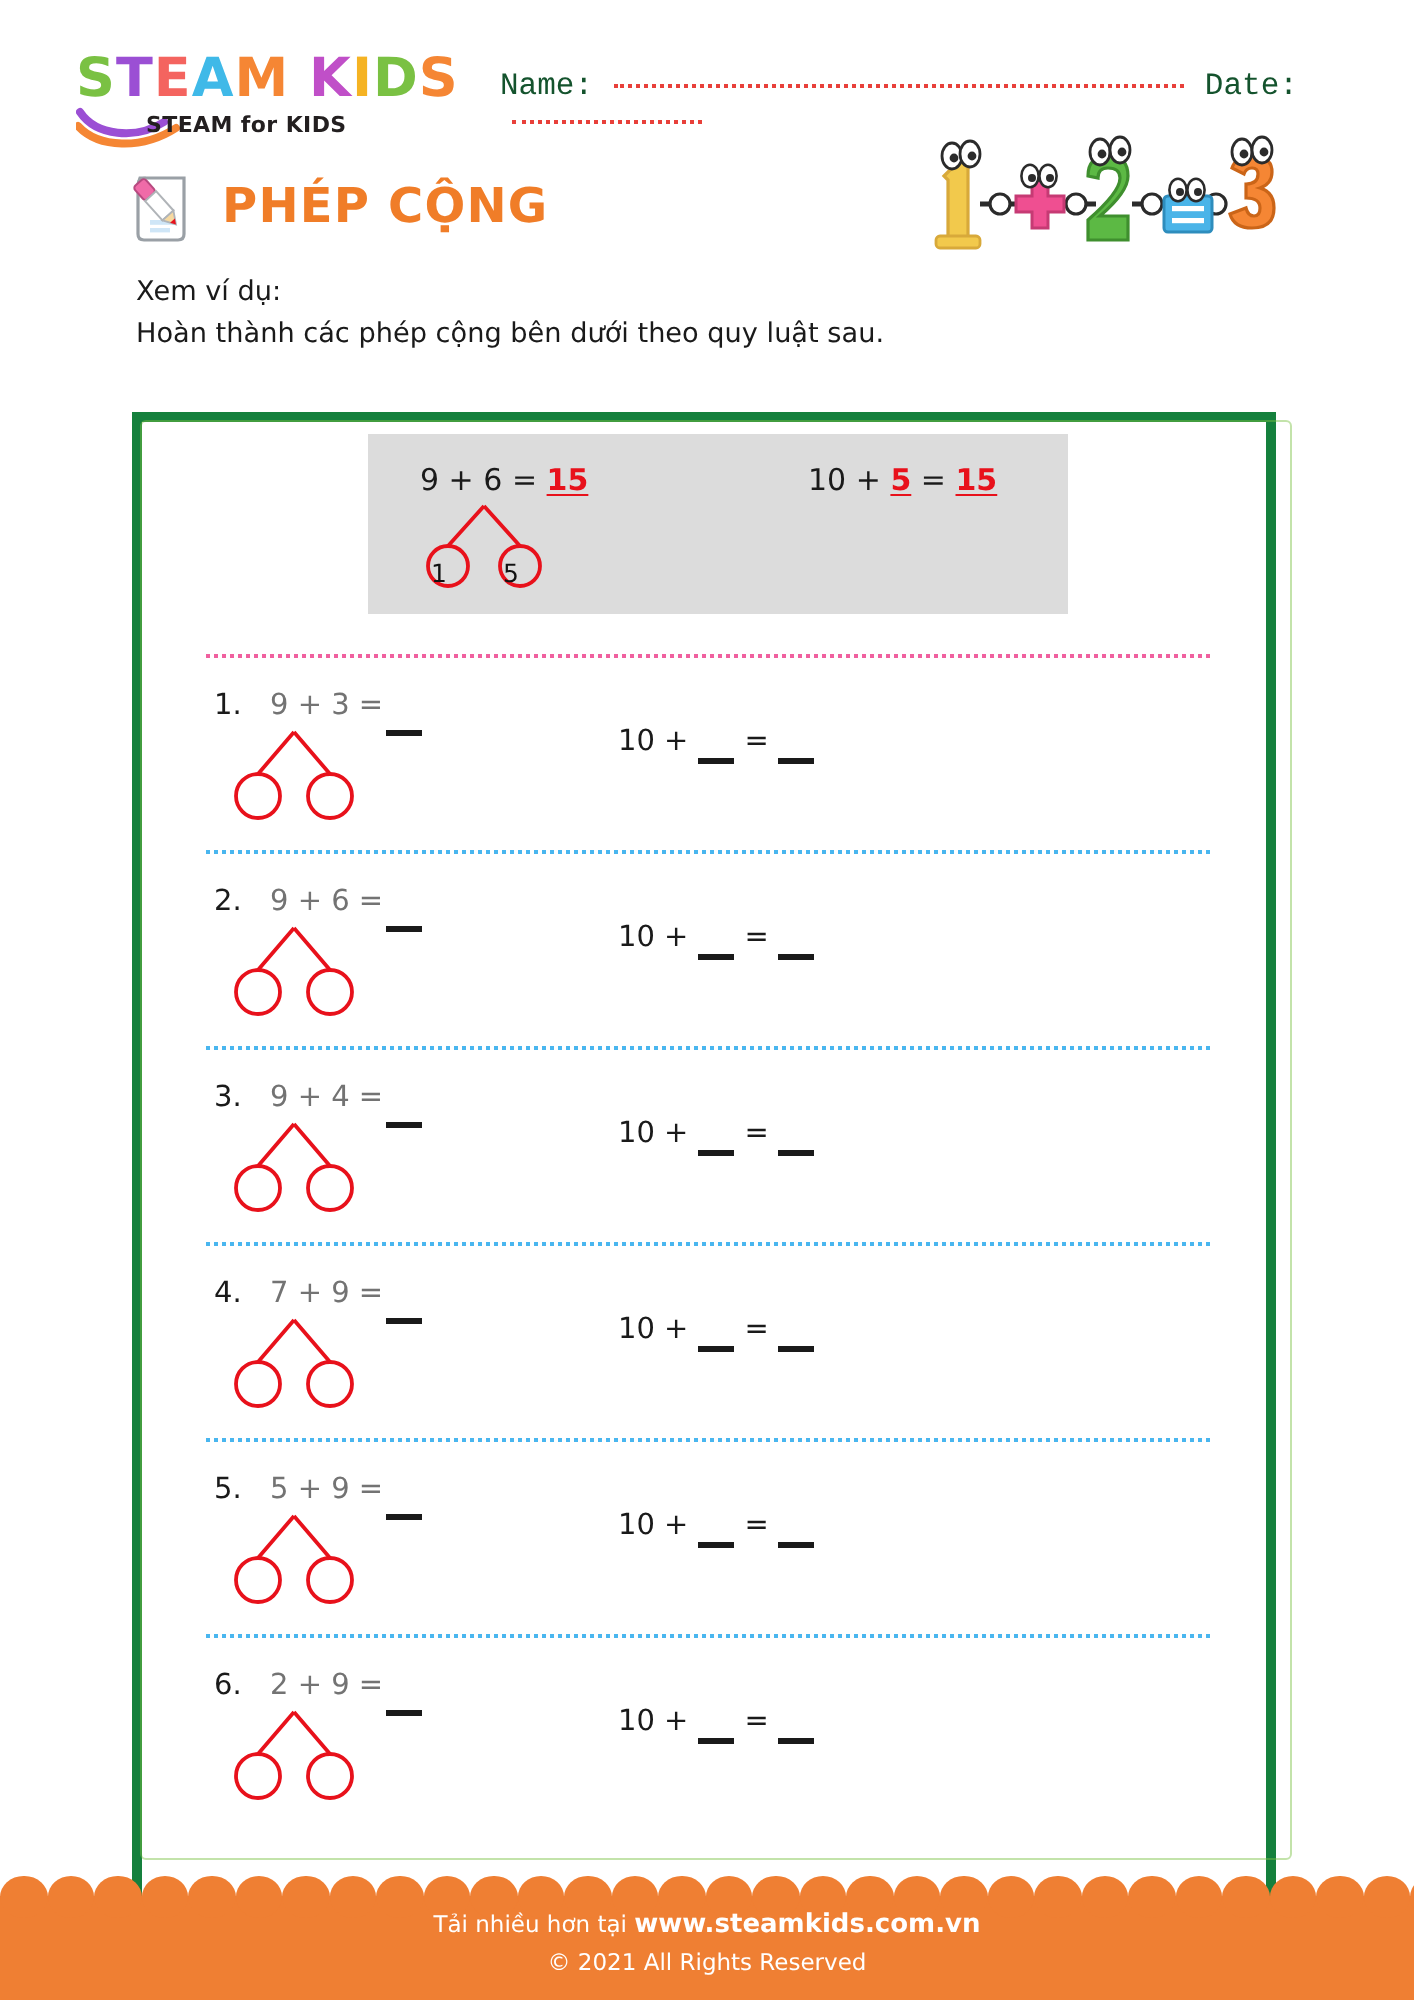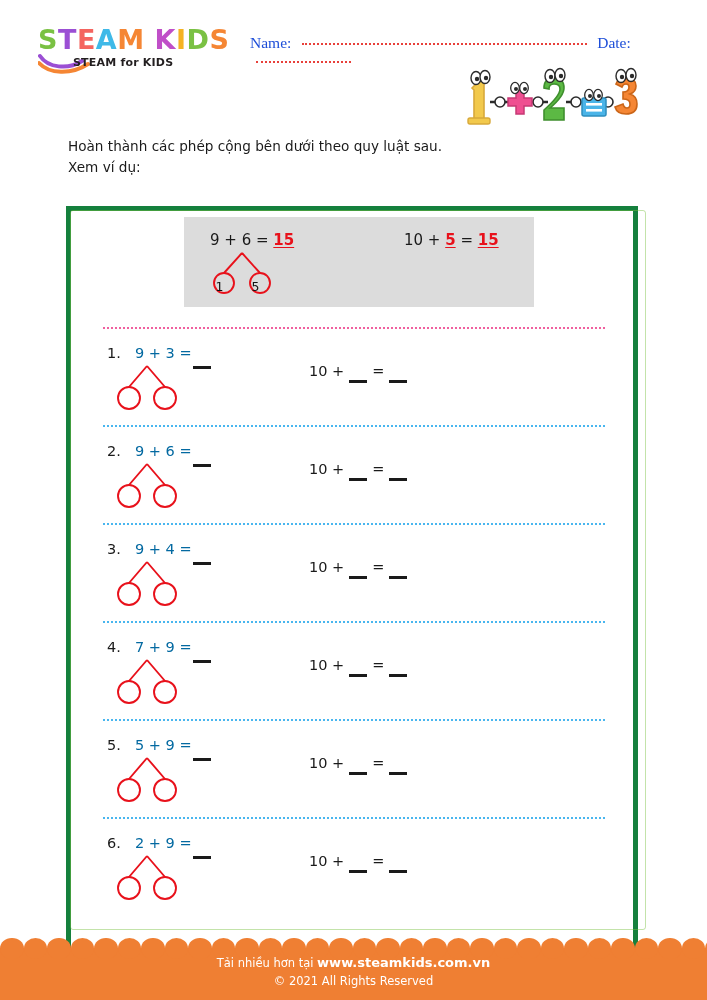--- a/index.html
+++ b/index.html
@@ -13,21 +13,21 @@
   .header{position:absolute;left:0;top:0;width:707px;height:130px;}
   .logo{position:absolute;left:38px;top:26px;width:190px;height:52px;}
   .logo-main{font-size:27px;font-weight:bold;letter-spacing:0.5px;line-height:1;
     font-family:"DejaVu Sans",sans-serif;white-space:nowrap;}
   .logo-main span{display:inline-block;}
   .logo-sub{position:absolute;left:35px;top:30px;font-size:11px;font-weight:bold;
     color:#231f20;letter-spacing:0.2px;font-family:"DejaVu Sans",sans-serif;white-space:nowrap;}
   .logo-swoosh{position:absolute;left:0px;top:26px;width:56px;height:22px;}
 
   .namedate{position:absolute;left:250px;top:34px;width:440px;height:26px;}
-  .nd-label{font-size:15.5px;color:#1d4ed8;font-family:Liberation Serif, serif;}
+  .nd-label{font-size:15.5px;color:#14532d;font-family:Liberation Mono, monospace;}
   .dotline{display:inline-block;border-bottom:2px dotted #e8403a;vertical-align:3px;}
 
   .title-row{position:absolute;left:62px;top:80px;height:46px;display:flex;align-items:center;gap:11px;}
   .title-text{font-size:24px;font-weight:bold;color:#f07d28;letter-spacing:0.6px;
     font-family:"DejaVu Sans",sans-serif;}
   .notepad{position:relative;width:38px;height:40px;}
 
   .mascots{position:absolute;left:458px;top:62px;width:190px;height:68px;}
 
   .instructions{position:absolute;left:68px;top:136px;width:520px;}
@@ -50,21 +50,21 @@
   .circ-num{position:absolute;font-size:12.5px;color:#111;font-family:"DejaVu Sans",sans-serif;
     width:19px;height:19px;line-height:19px;text-align:center;}
 
   
   .rows{position:absolute;left:0;top:116px;width:566px;}
   .divider{height:0;border-top:2px dotted #49b6ef;margin:0 32px;}
   .divider.pink{border-top-color:#f0609f;}
   .row{position:relative;height:96px;}
   .r-index{position:absolute;left:36px;top:16px;font-size:14.5px;color:#1a1a1a;
     font-family:"DejaVu Sans",sans-serif;}
-  .r-eq{position:absolute;left:64px;top:16px;font-size:14.5px;color:#0369a1;
+  .r-eq{position:absolute;left:64px;top:16px;font-size:14.5px;color:#737373;
     font-family:"DejaVu Sans",sans-serif;white-space:nowrap;}
   .r-blank1{position:absolute;left:122px;top:26px;}
   .r-tree{position:absolute;left:36px;top:34px;width:80px;height:54px;}
   .r-right{position:absolute;left:238px;top:34px;font-size:14.5px;color:#1a1a1a;
     font-family:"DejaVu Sans",sans-serif;white-space:nowrap;display:flex;align-items:baseline;gap:5px;}
   .blank{display:inline-block;width:18px;border-bottom:3px solid #1a1a1a;height:9px;}
   .blank.lower{position:relative;top:7px;}
 
   
   .footer{position:absolute;left:0;top:948px;width:707px;height:52px;background:#ef7f33;}
@@ -93,20 +93,35 @@
       <div class="logo-sub">STEAM for KIDS</div>
     </div>
 
     <div class="namedate">
       <span class="nd-label">Name:</span>
       <span class="dotline" style="width:285px;margin:0 6px;"></span>
       <span class="nd-label">Date:</span>
       <span class="dotline" style="width:95px;margin-left:6px;"></span>
     </div>
 
+    <div class="title-row">
+      <svg class="notepad" viewBox="0 0 38 40">
+        <path d="M8 6 H30 V34 Q30 37 27 37 H10 Q7 37 7 34 V9 Z" fill="#ffffff" stroke="#9aa0a6" stroke-width="1.6"></path>
+        <path d="M7 9 Q7 6 10 6 L8 10 Z" fill="#e8eaed" stroke="#9aa0a6" stroke-width="1.2"></path>
+        <rect x="13" y="27" width="13" height="2.4" fill="#cfe6f7"></rect>
+        <rect x="13" y="31" width="10" height="2.2" fill="#cfe6f7"></rect>
+        <g transform="rotate(-42 19 18)">
+          <rect x="13" y="3" width="7.4" height="9" rx="1.6" fill="#f06ba8" stroke="#b84a80" stroke-width="1"></rect>
+          <rect x="13" y="12" width="7.4" height="13" fill="#ffffff" stroke="#b0b4b8" stroke-width="1"></rect>
+          <path d="M13 25 L16.7 31 L20.4 25 Z" fill="#f7d9a0" stroke="#b0b4b8" stroke-width="0.9"></path>
+          <path d="M15.1 28.4 L16.7 31 L18.3 28.4 Z" fill="#e8111b"></path>
+        </g>
+      </svg>
+      <div class="title-text">PHÉP CỘNG</div>
+    </div>
 
     <svg class="mascots" viewBox="0 0 190 68">
 
       <path d="M32 40 L52 40 M70 40 L90 40 M108 40 L128 40" stroke="#2b2b2b" stroke-width="2.4" fill="none"></path>
 
       <circle cx="42" cy="40" r="5" fill="#fff" stroke="#2b2b2b" stroke-width="1.6"></circle>
       <circle cx="80" cy="40" r="5" fill="#fff" stroke="#2b2b2b" stroke-width="1.6"></circle>
       <circle cx="118" cy="40" r="5" fill="#fff" stroke="#2b2b2b" stroke-width="1.6"></circle>
       <circle cx="150" cy="40" r="5" fill="#fff" stroke="#2b2b2b" stroke-width="1.6"></circle>
 
@@ -150,22 +165,22 @@
         <ellipse cx="163" cy="14" rx="5" ry="6.5" fill="#fff" stroke="#2b2b2b" stroke-width="1.4"></ellipse>
         <ellipse cx="173" cy="13" rx="5" ry="6.5" fill="#fff" stroke="#2b2b2b" stroke-width="1.4"></ellipse>
         <circle cx="164" cy="15" r="2.2" fill="#2b2b2b"></circle>
           <circle cx="174" cy="14" r="2.2" fill="#2b2b2b"></circle>
       </g>
     </svg>
 
   </div>
 
   <div class="instructions">
+    <div>Xem ví dụ:</div>
     <div>Hoàn thành các phép cộng bên dưới theo quy luật sau.</div>
-    <div>Xem ví dụ:</div>
   </div>
 
   <div class="frame">
 
     <div class="example">
       <div class="ex-left">
         <div class="eq"><span>9 + 6 = </span><span class="ans-red">15</span></div>
       </div>
       <svg class="ex-tree" viewBox="0 0 80 50">
         <path d="M40 2 L22 22 M40 2 L58 22" stroke="#e8111b" stroke-width="1.9" fill="none"></path>

